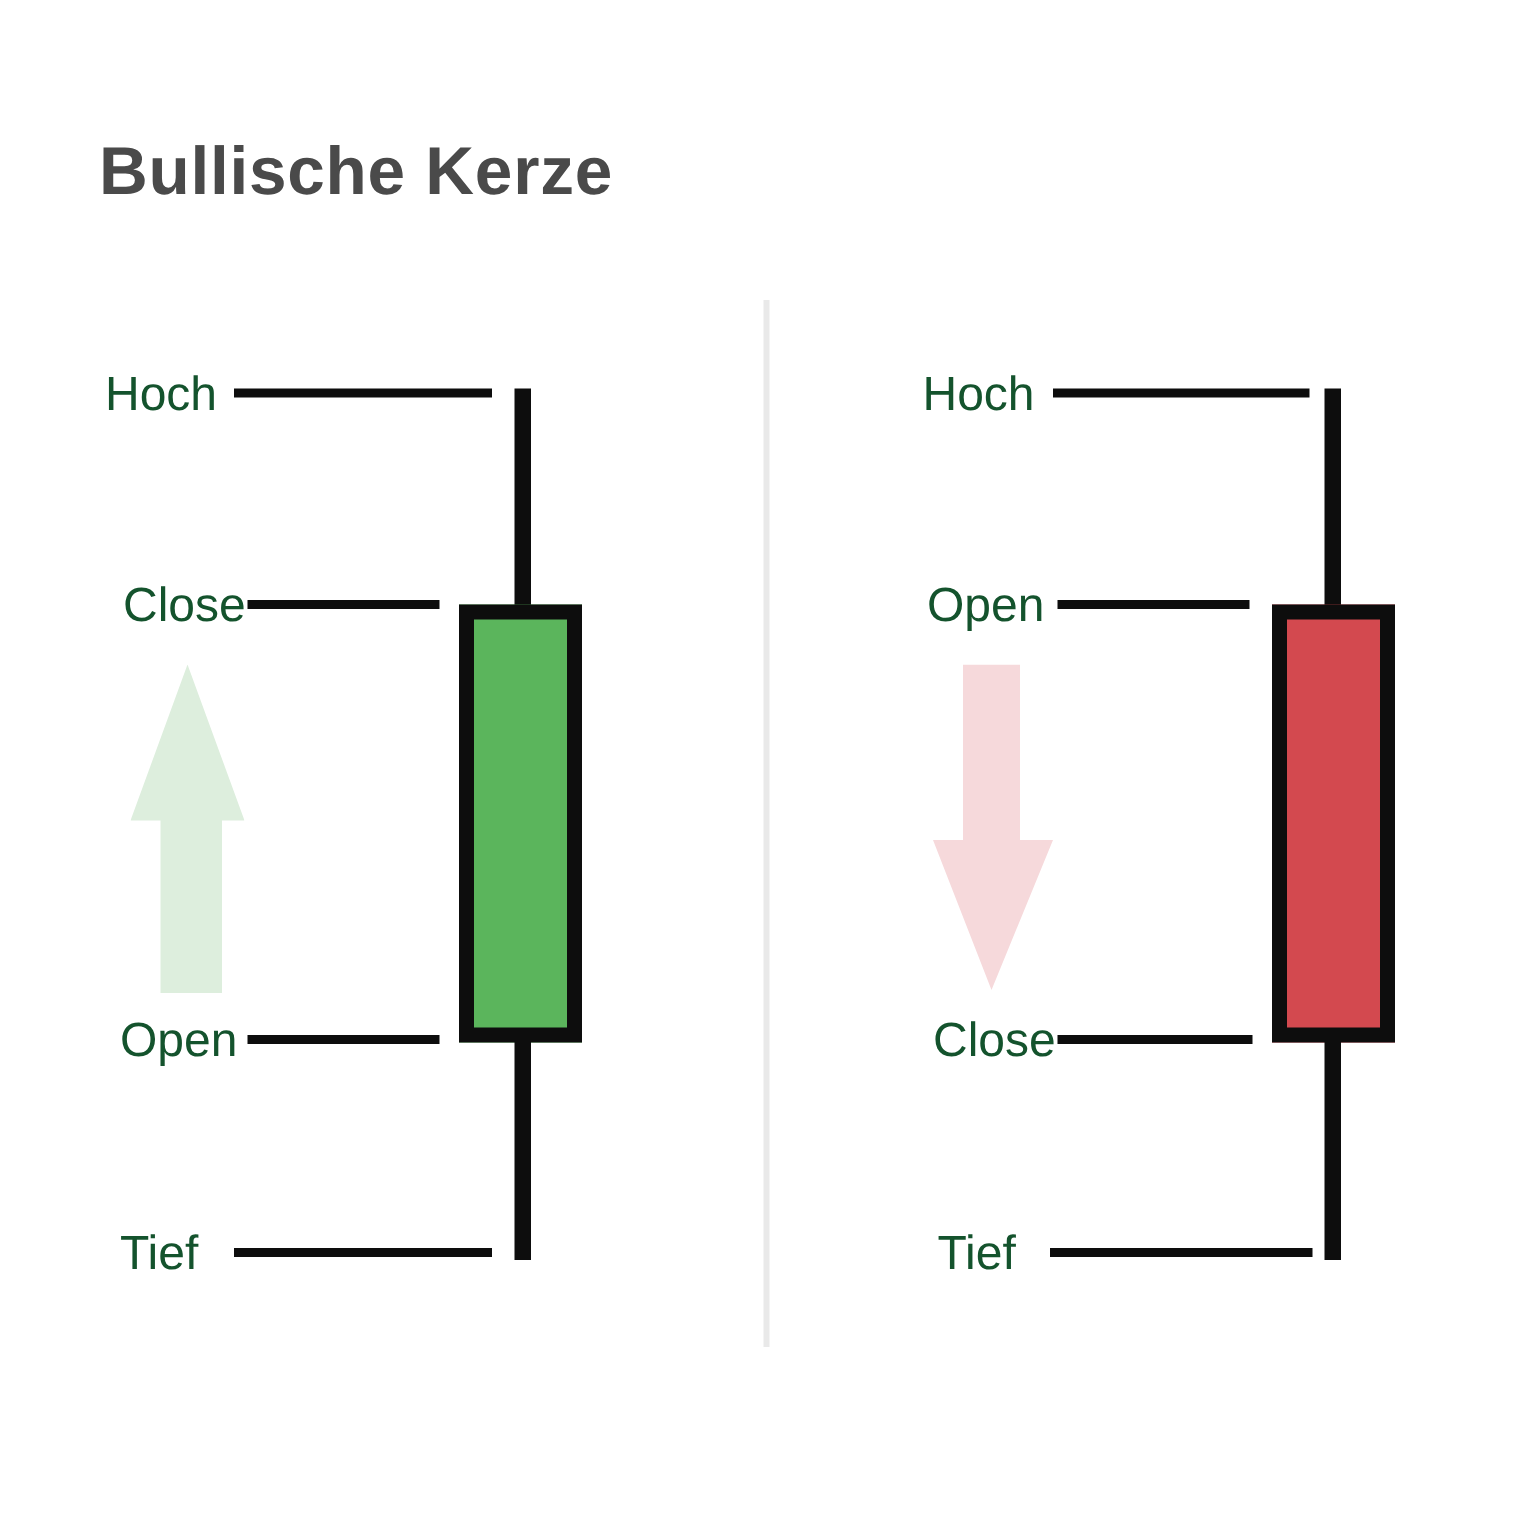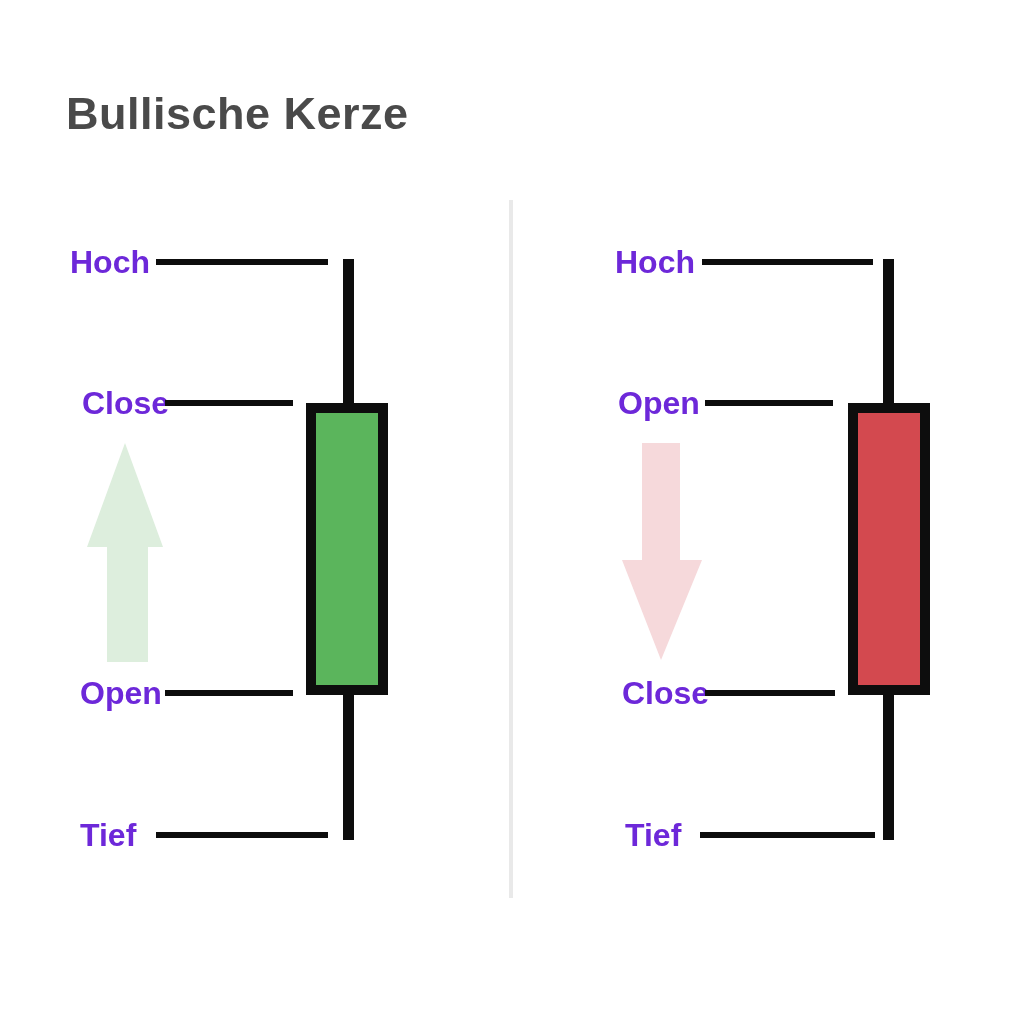--- a/index.html
+++ b/index.html
@@ -23,22 +23,22 @@
     color: #4a4a4a;
     letter-spacing: 0.5px;
     white-space: nowrap;
   }
   .title-left  { left: 66px;  top: 88px; }
   .title-right { left: 606px; top: 88px; }
 
   .price-label {
     position: absolute;
     font-size: 32px;
-    font-weight: 700;
-    color: #6d28d9;
+    font-weight: 400;
+    color: #14532d;
     line-height: 38px;
     white-space: nowrap;
   }
   .hline {
     position: absolute;
     height: 6px;
     background: #0d0d0d;
   }
   .wick {
     position: absolute;

